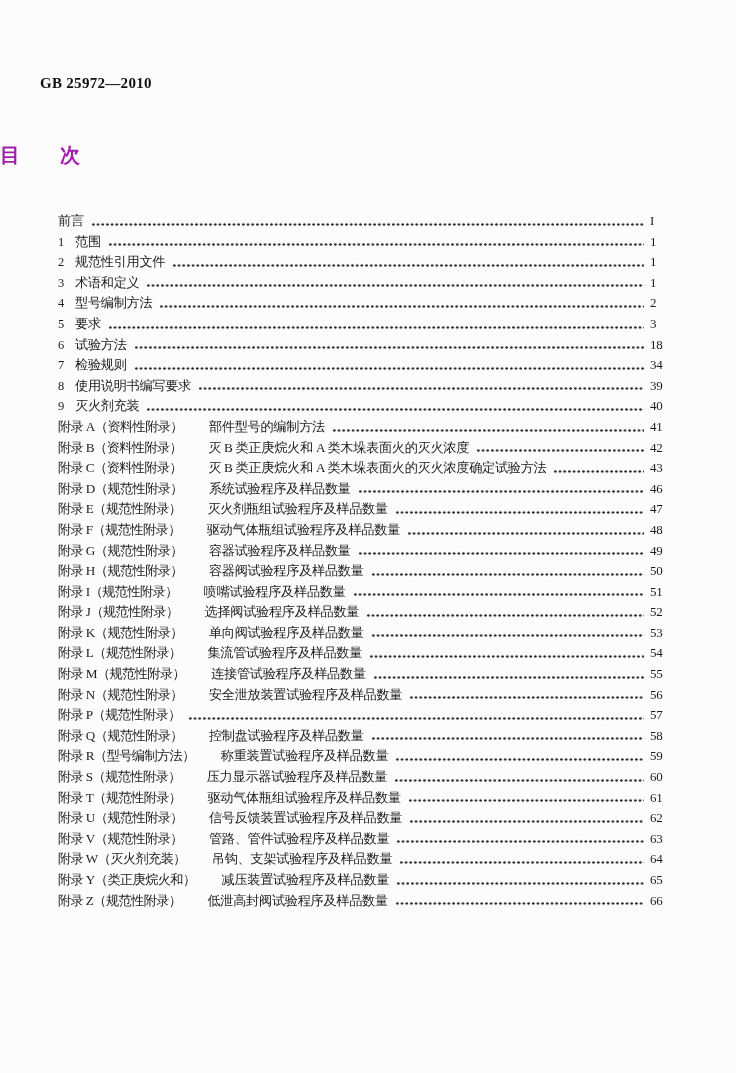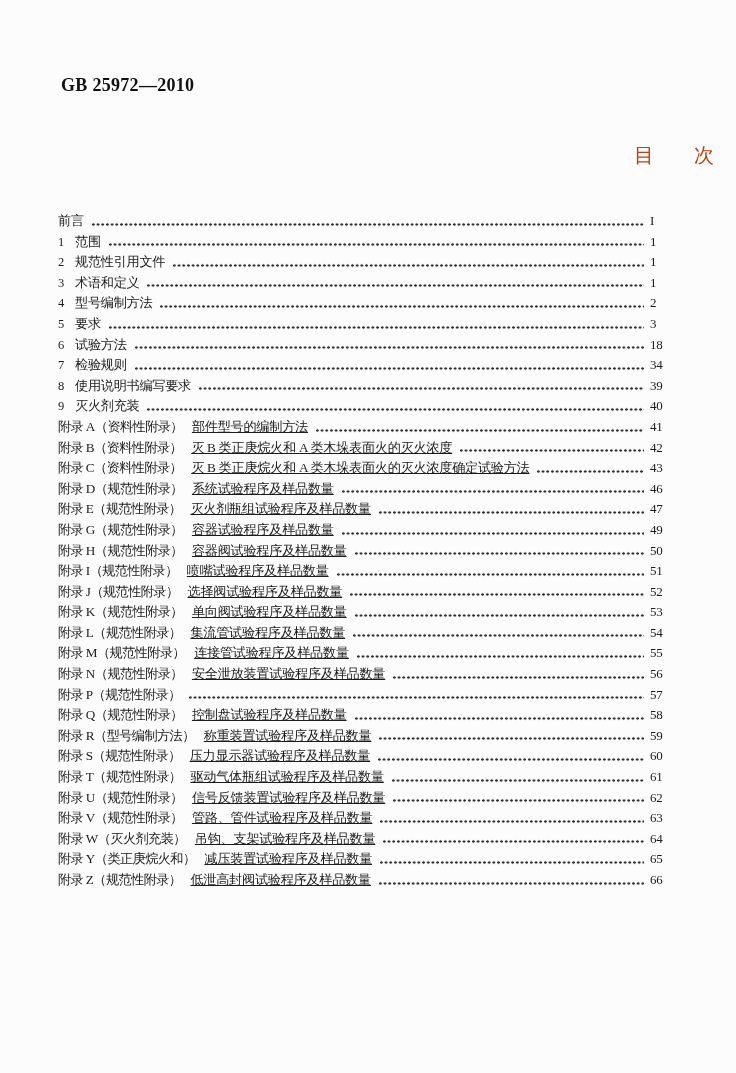--- a/index.html
+++ b/index.html
@@ -8,37 +8,37 @@
     width: 736px;
     height: 1073px;
     margin: 0 auto;
     background: #fcfcfc;
     font-family: "Liberation Serif", "DejaVu Serif", serif;
     color: #1c1c1c;
     overflow: hidden;
   }
   .doc-number {
     position: absolute;
-    left: 61px;
+    left: 40px;
     top: 75px;
-    font-size: 18px;
+    font-size: 15px;
     font-weight: 700;
     letter-spacing: 0.3px;
     color: #111;
   }
   .toc-title {
     position: absolute;
     top: 142px;
     left: 0;
     right: 22px;
     margin: 0;
-    text-align: right;
+    text-align: left;
     font-size: 20px;
-    font-weight: 400;
-    color: #c2410c;
+    font-weight: 700;
+    color: #a21caf;
   }
   .toc {
     position: absolute;
     left: 58px;
     right: 64px;
     top: 211px;
   }
   .toc-row {
     display: flex;
     align-items: flex-start;
@@ -47,21 +47,21 @@
     font-size: 13.2px;
     letter-spacing: -0.3px;
     white-space: nowrap;
   }
   .toc-num {
     flex: 0 0 17px;
     font-size: 12.5px;
   }
   .toc-label { flex: 0 0 auto; }
   .toc-row.appendix .toc-label { letter-spacing: -0.6px; }
-  .toc-sub { flex: 0 0 auto; margin-left: 9px; text-decoration: underline; }
+  .toc-sub { flex: 0 0 auto; margin-left: 26px; }
   .toc-leader {
     flex: 1 1 auto;
     align-self: stretch;
     margin: 0 6px 0 7px;
     background-image: radial-gradient(circle, #2e2e2e 1.05px, rgba(0,0,0,0) 1.35px);
     background-size: 4.7px 4.7px;
     background-repeat: repeat-x;
     background-position: 0 10.6px;
   }
   .toc-page {
@@ -179,20 +179,27 @@
   </div>
       <div class="toc-row appendix">
 
     <span class="toc-label">附录 E（规范性附录）</span>
     <span class="toc-sub">灭火剂瓶组试验程序及样品数量</span>
     <span class="toc-leader"></span>
     <span class="toc-page">47</span>
   </div>
       <div class="toc-row appendix">
 
+    <span class="toc-label">附录 F（规范性附录）</span>
+    <span class="toc-sub">驱动气体瓶组试验程序及样品数量</span>
+    <span class="toc-leader"></span>
+    <span class="toc-page">48</span>
+  </div>
+      <div class="toc-row appendix">
+
     <span class="toc-label">附录 G（规范性附录）</span>
     <span class="toc-sub">容器试验程序及样品数量</span>
     <span class="toc-leader"></span>
     <span class="toc-page">49</span>
   </div>
       <div class="toc-row appendix">
 
     <span class="toc-label">附录 H（规范性附录）</span>
     <span class="toc-sub">容器阀试验程序及样品数量</span>
     <span class="toc-leader"></span>

